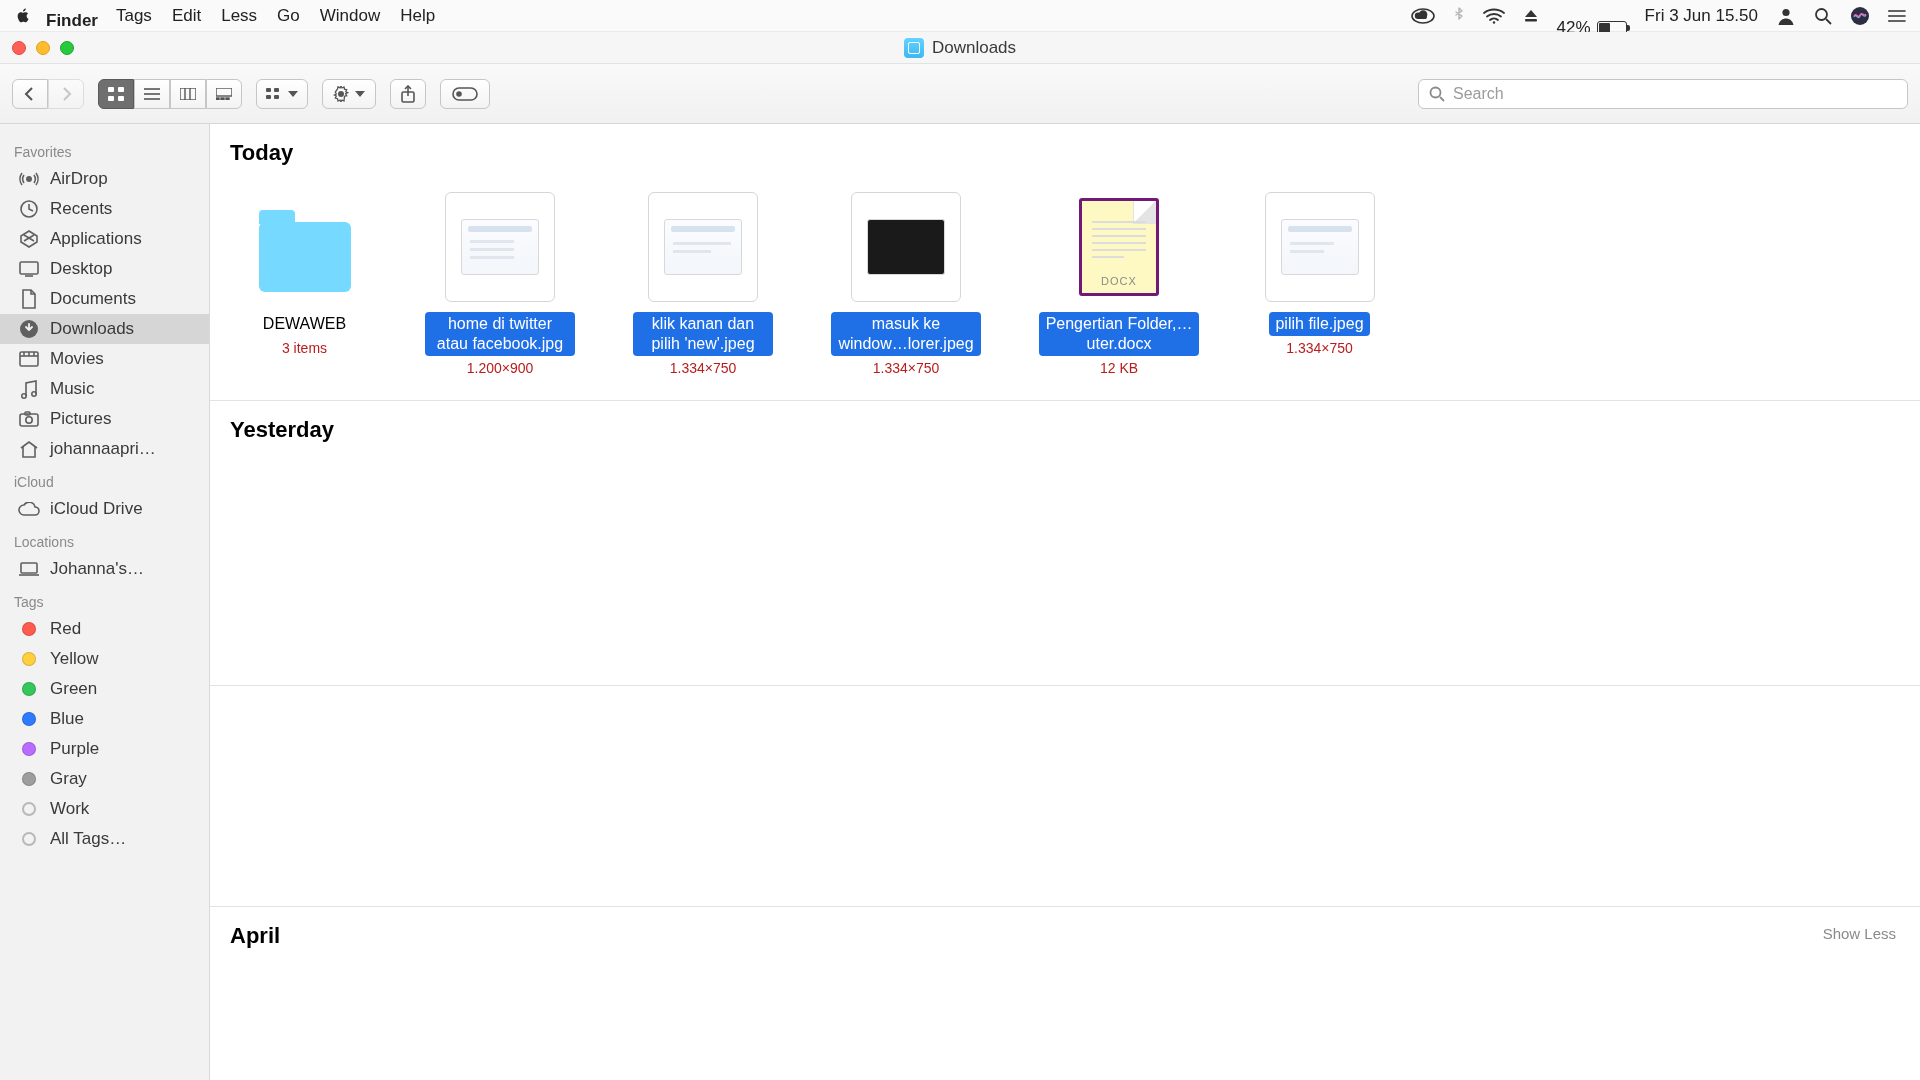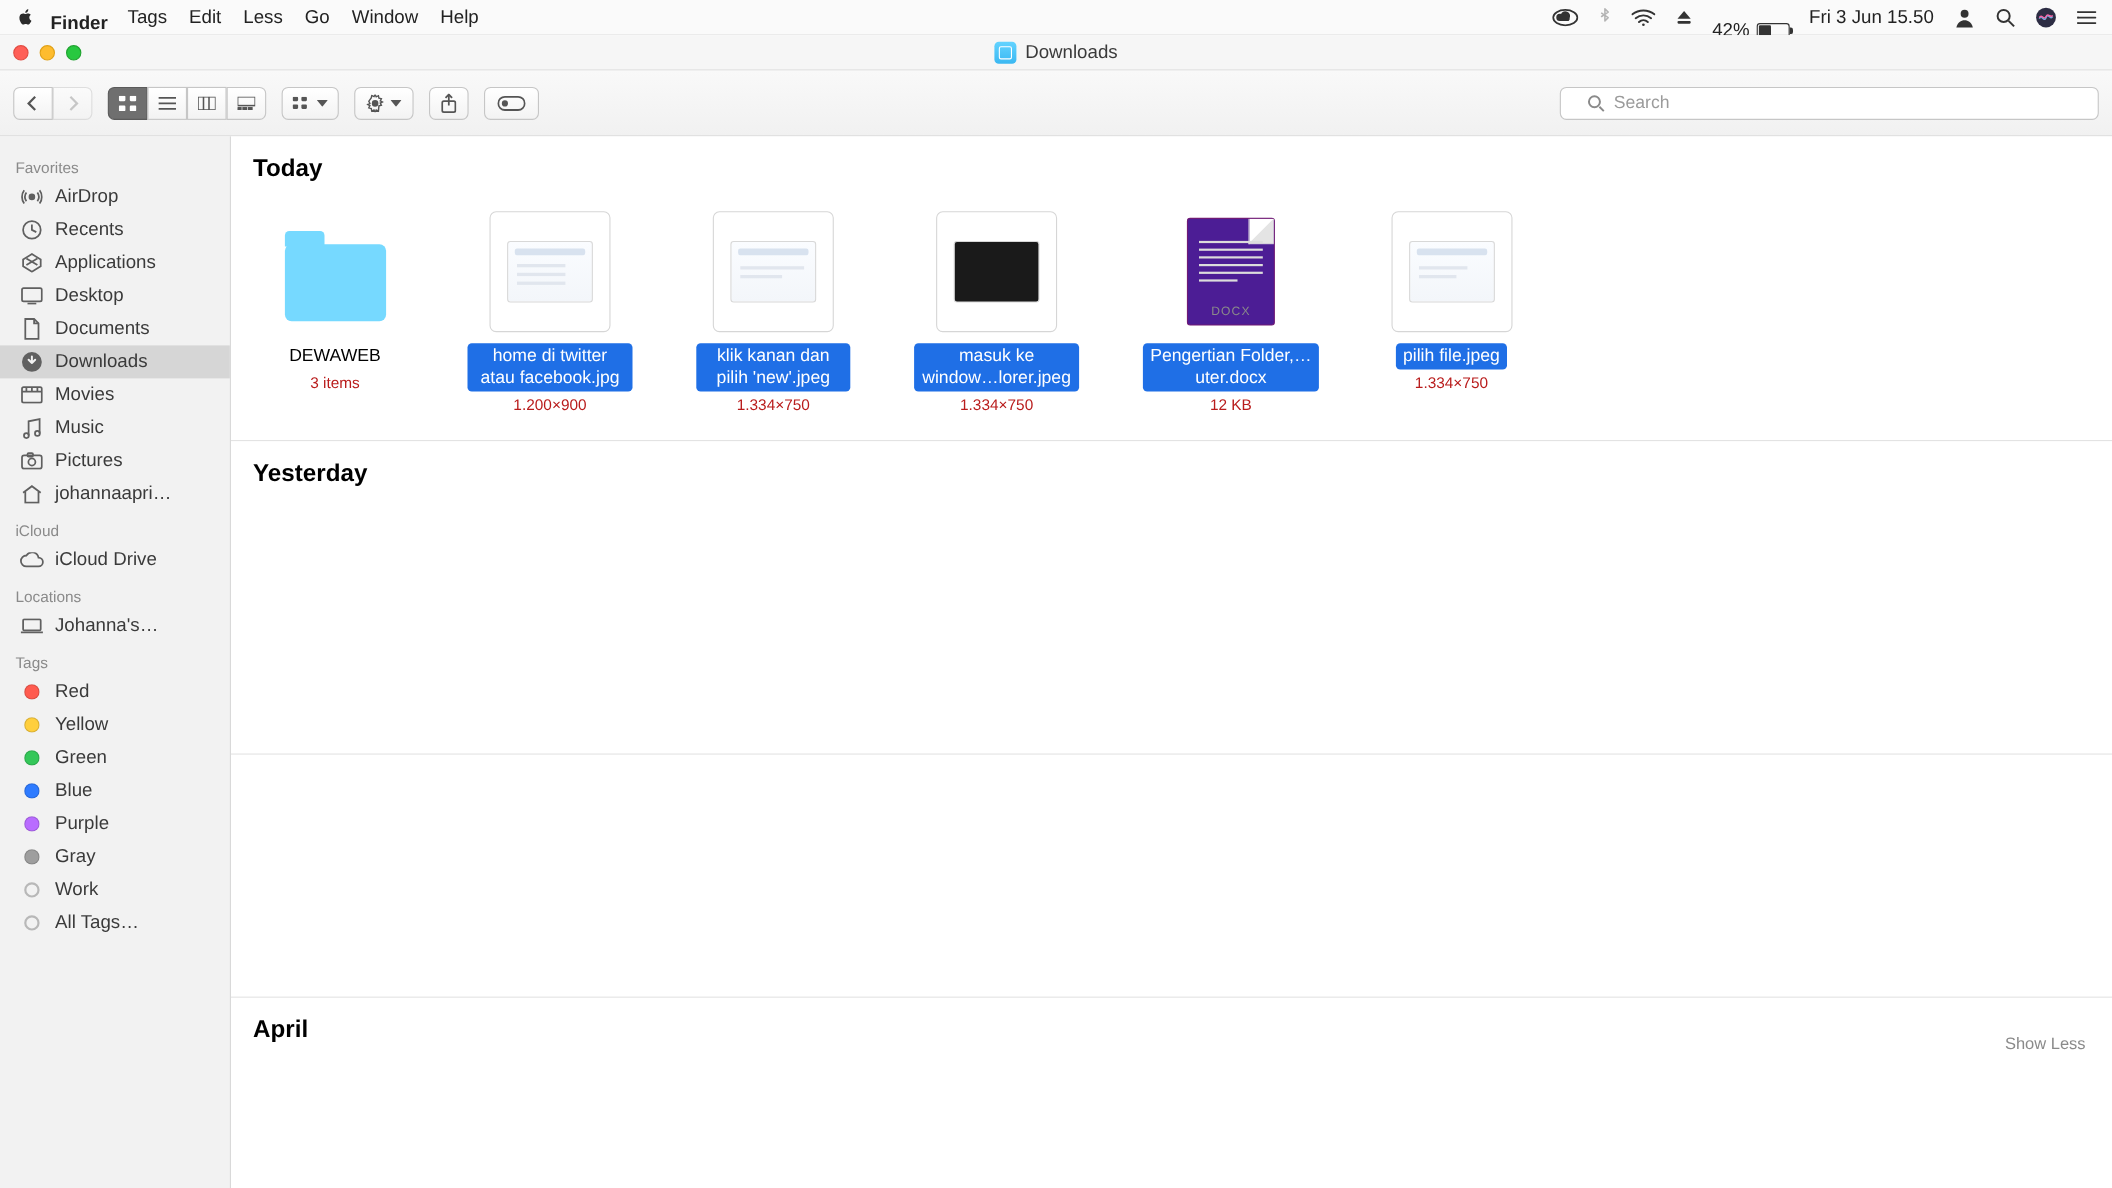--- a/index.html
+++ b/index.html
@@ -30,21 +30,21 @@
 .title-icon { width:20px; height:20px; background:linear-gradient(#63d3ff,#3bb8f2); border-radius:4px; position:relative; }
 .title-icon:before { content:""; position:absolute; inset:4px; border:1.5px solid #fff; border-radius:2px; }
 .toolbar { height:60px; background:linear-gradient(#f9f9f9,#f1f1f1); border-bottom:1px solid #d6d6d6; display:flex; align-items:center; padding:0 12px; gap:14px; }
 .btn-group { display:flex; }
 .btn { height:30px; min-width:36px; padding:0 8px; background:linear-gradient(#ffffff,#f3f3f3); border:1px solid #c6c6c6; display:flex; align-items:center; justify-content:center; color:#555; font-size:14px; }
 .btn:first-child { border-radius:6px 0 0 6px; }
 .btn:last-child { border-radius:0 6px 6px 0; }
 .btn.single { border-radius:6px; }
 .btn.active { background:#6f6f6f; color:#fff; border-color:#5a5a5a; }
 .toolbar .spacer { flex:1; }
-.search { width:490px; height:30px; border:1px solid #c6c6c6; border-radius:6px; background:#fff; display:flex; align-items:center; padding:0 24px; gap:8px; }
+.search { width:490px; height:30px; border:1px solid #c6c6c6; border-radius:6px; background:#fff; display:flex; align-items:center; padding:0 10px; gap:8px; }
 .search input { border:none; outline:none; font-size:16px; flex:1; background:transparent; color:#444; }
 .search input::placeholder { color:#9b9b9b; }
 
 
 .body { position:absolute; top:92px; left:0; right:0; bottom:0; display:flex; }
 .sidebar { width:210px; background:#f2f2f2; border-right:1px solid #d9d9d9; padding:10px 0 20px 0; overflow:auto; font-size:17px; color:#3a3a3a; }
 .side-section-title { font-size:14px; color:#8a8a8a; padding:10px 14px 4px 14px; }
 .side-item { display:flex; align-items:center; gap:10px; padding:5px 14px 5px 18px; cursor:default; border-radius:0; }
 .side-item.selected { background:#d6d6d6; }
 .side-icon { width:22px; height:20px; display:flex; align-items:center; justify-content:center; color:#606060; }
@@ -56,21 +56,21 @@
 .file-row { display:flex; gap:58px; padding:14px 20px 24px 32px; align-items:flex-start; }
 .file-item { width:125px; display:flex; flex-direction:column; align-items:center; text-align:center; }
 .thumb { width:110px; height:110px; border:1px solid #d6d6d6; border-radius:6px; background:#fff; display:flex; align-items:center; justify-content:center; margin-bottom:10px; position:relative; overflow:hidden; }
 .thumb.folder { border:none; }
 .folder-shape { width:92px; height:70px; background:#76d9ff; border-radius:6px; position:relative; top:10px; }
 .folder-shape:before { content:""; position:absolute; top:-12px; left:0; width:36px; height:14px; background:#76d9ff; border-radius:4px 4px 0 0; }
 .thumb-inner { width:78px; height:56px; border:1px solid #d8d8d8; border-radius:3px; background:linear-gradient(#fafcff,#f3f6fa); position:relative; }
 .thumb-inner.dark { background:#1a1a1a; }
 .thumb-inner .bar { position:absolute; top:6px; left:6px; right:6px; height:6px; background:#d8e2ef; border-radius:2px; }
 .thumb-inner .line { position:absolute; left:8px; right:24px; height:3px; background:#e1e6ee; }
-.docx-page { width:80px; height:98px; background:#4c1d95; border:1px solid #701a75; border-radius:3px; position:relative; }
+.docx-page { width:80px; height:98px; background:#fef9c3; border:3px solid #701a75; border-radius:3px; position:relative; }
 .docx-page:before { content:""; position:absolute; top:0; right:0; width:22px; height:22px; background:linear-gradient(135deg,#fff 48%,#e4e4e4 50%); border-left:1px solid #e3e3e3; border-bottom:1px solid #e3e3e3; }
 .docx-label { position:absolute; bottom:6px; left:0; right:0; text-align:center; font-size:11px; letter-spacing:1px; color:#8a8a8a; }
 .docx-lines { position:absolute; top:20px; left:10px; right:10px; }
 .docx-lines span { display:block; height:2px; background:#dcdcdc; margin-bottom:5px; }
 .fname { font-size:16px; line-height:1.25; padding:2px 6px; border-radius:4px; max-width:180px; }
 .fname.sel { background:#1f6fe6; color:#fff; }
 .fmeta { font-size:14px; color:#b91c1c; margin-top:4px; }
 .show-less { position:absolute; right:24px; font-size:15px; color:#8a8a8a; }
 .section-wrap { position:relative; }
 .big-gap { height:230px; }
@@ -514,17 +514,17 @@
       <div class="divider"></div>
       <div class="section-h">Yesterday</div>
       <div class="big-gap"></div>
 
       <div class="divider"></div>
       <div class="mid-gap"></div>
 
       <div class="divider"></div>
       <div class="section-wrap">
         <div class="section-h">April</div>
-        <span class="show-less" style="top:34px">Show Less</span>
+        <span class="show-less" style="top:18px">Show Less</span>
       </div>
     </div>
   </div>
 </div>
 
 </body></html>

